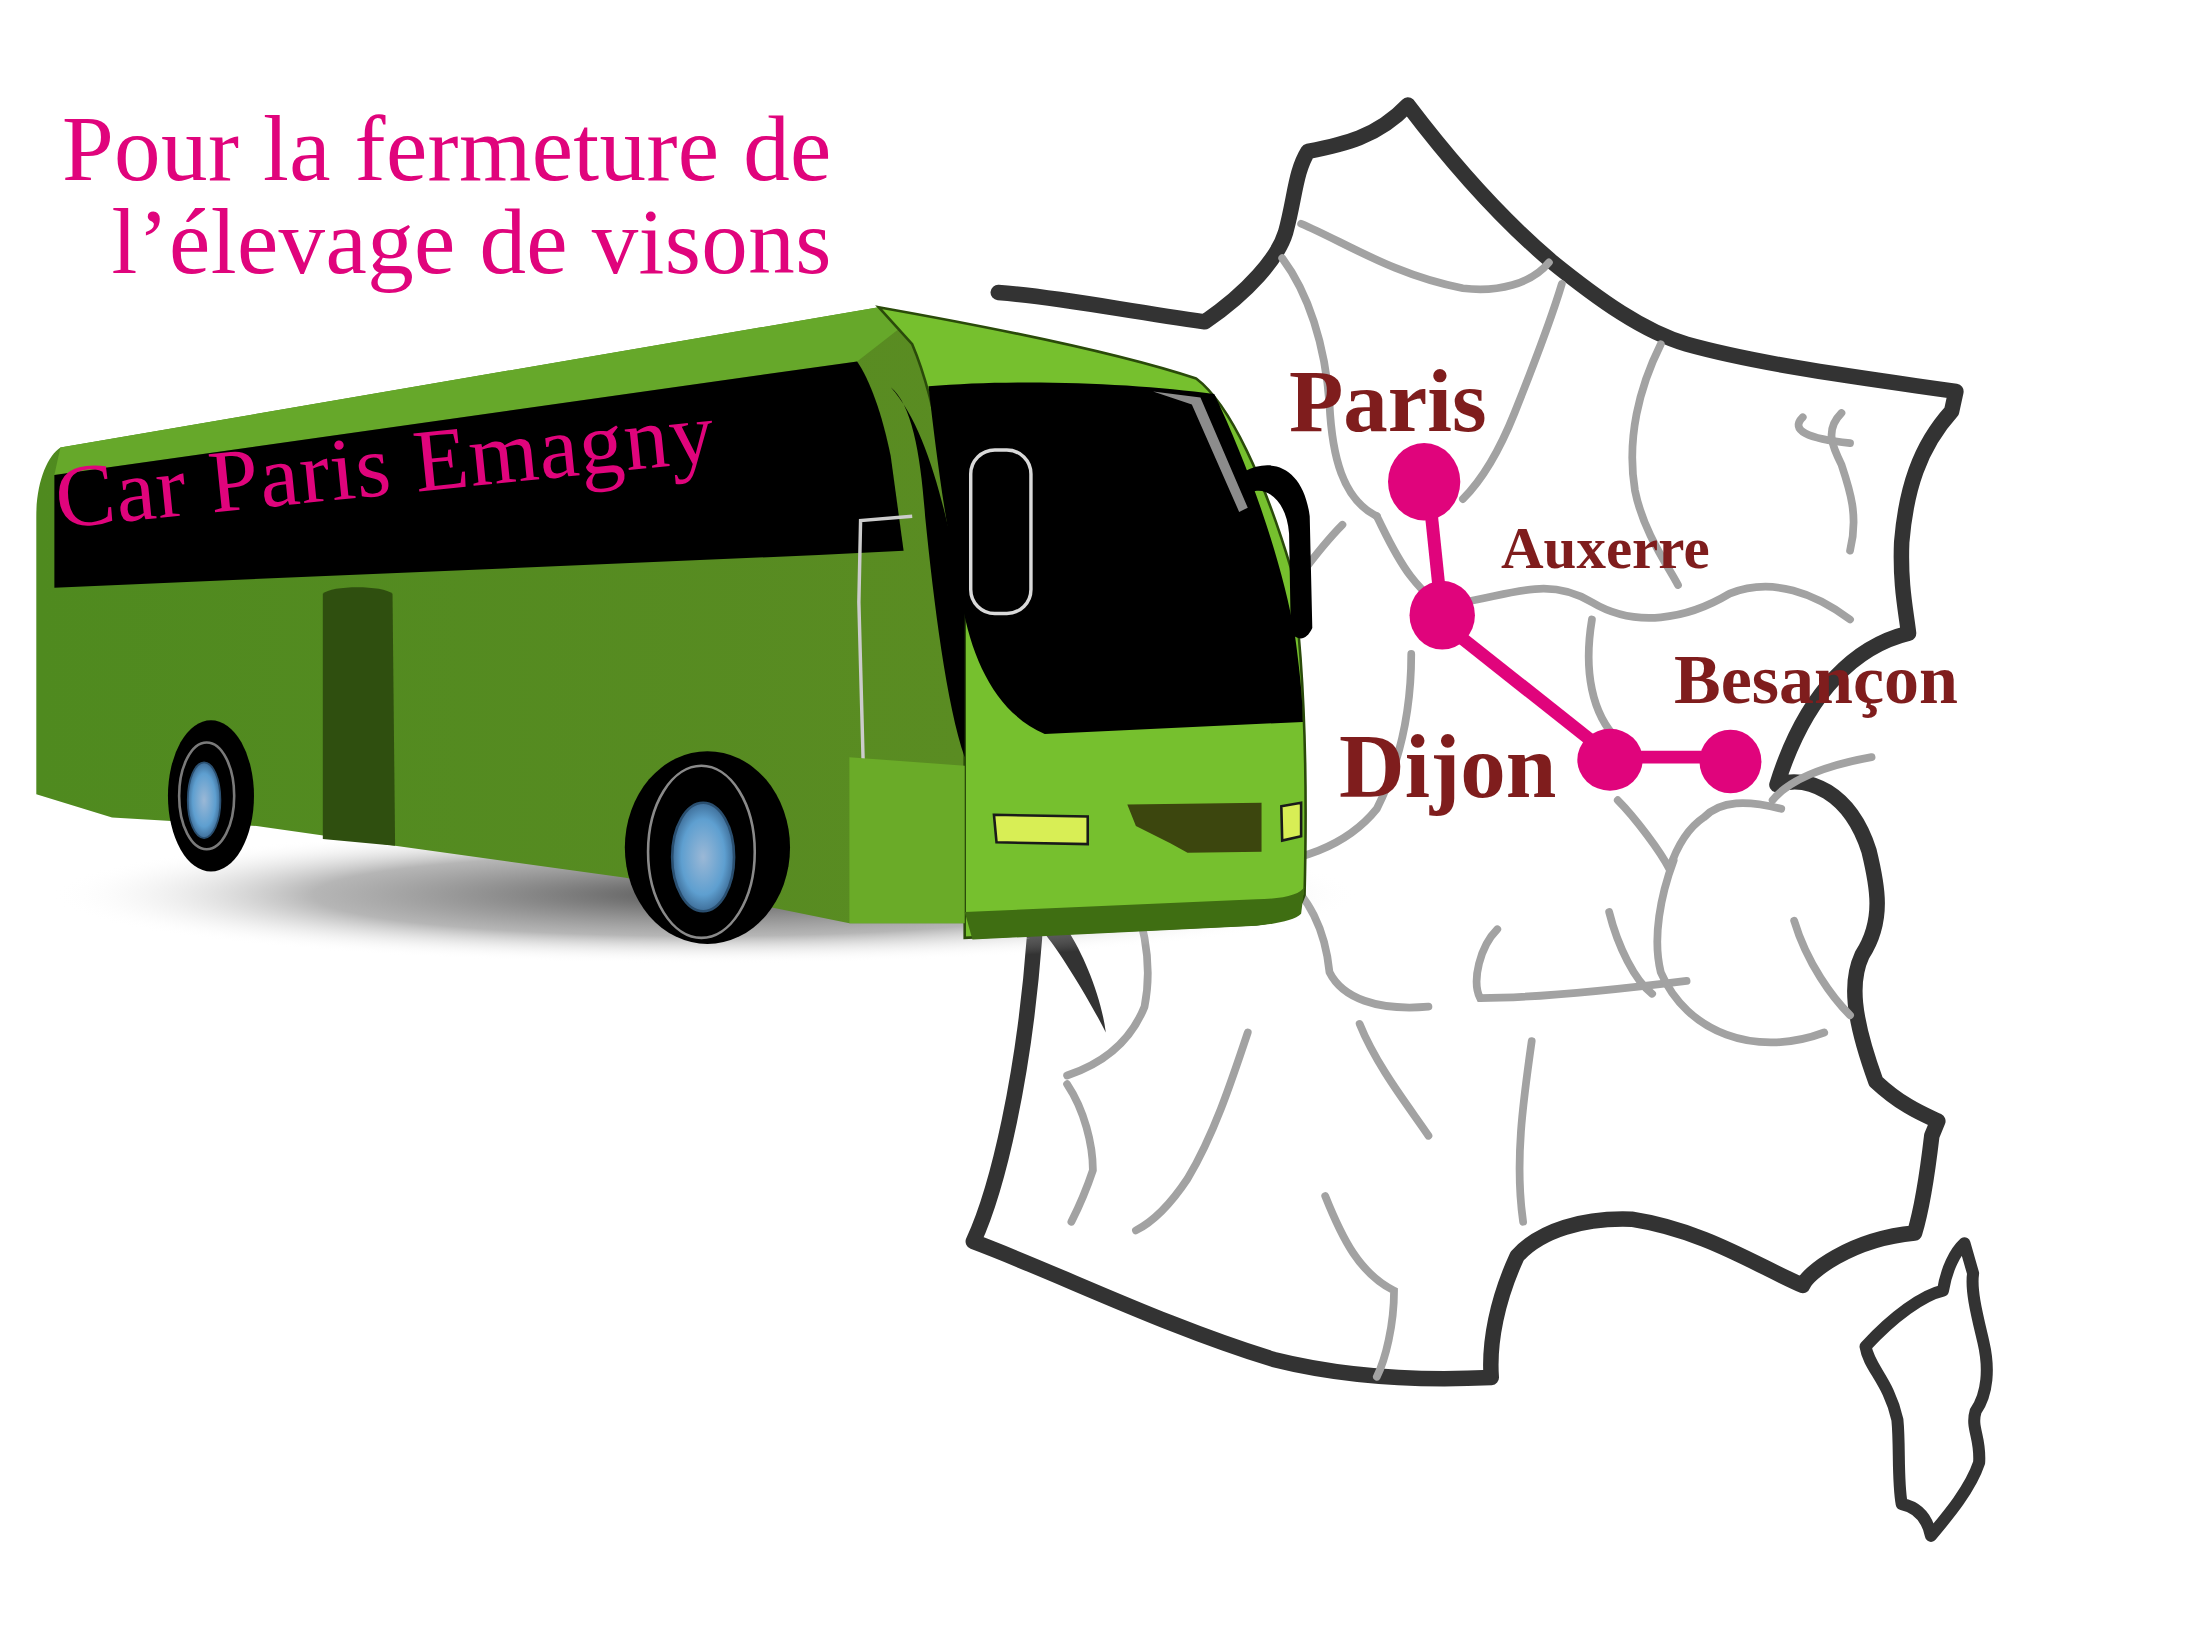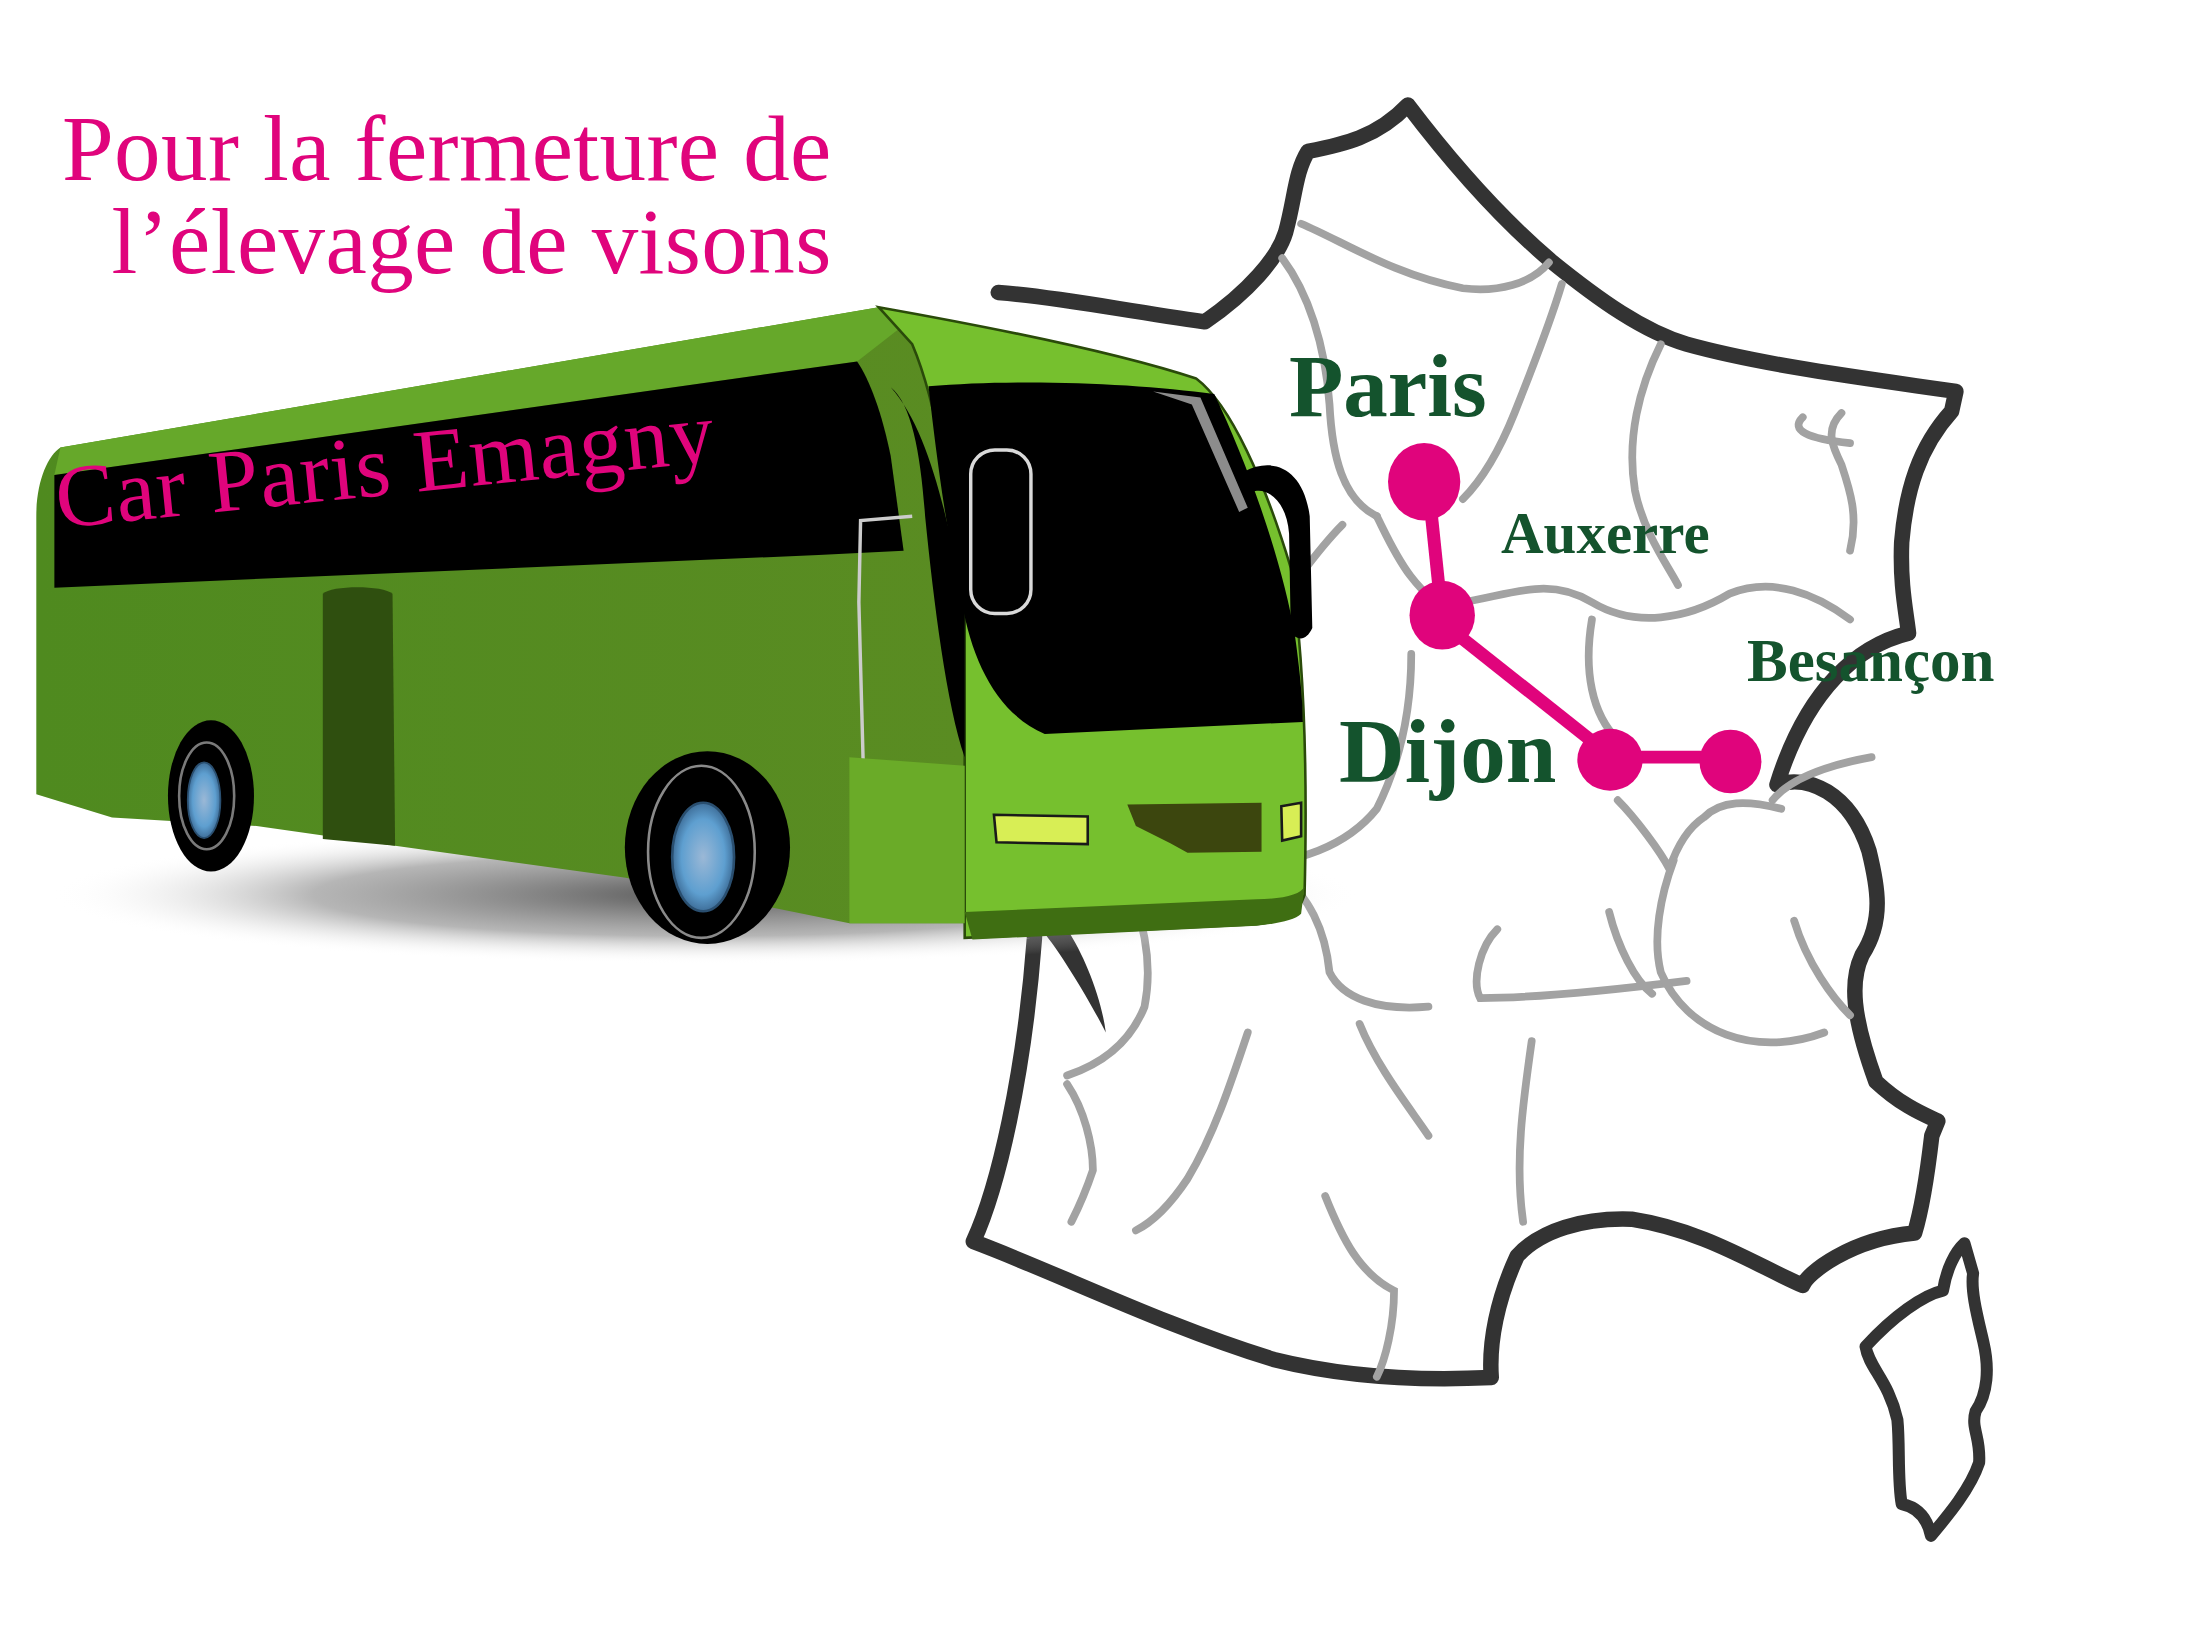--- a/index.html
+++ b/index.html
@@ -6,23 +6,23 @@
   body { width: 2203px; height: 1652px; position: relative; overflow: hidden; font-family: "Liberation Serif", "DejaVu Serif", serif; }
   .title {
     position: absolute; left: 62px; top: 102px;
     color: #e0047c; font-family: "Liberation Serif", "DejaVu Serif", serif;
     font-size: 93px; line-height: 93px; font-weight: normal; letter-spacing: 0.4px;
     margin: 0; white-space: nowrap; text-align: right;
   }
   .title .line { display: block; }
   svg.art { position: absolute; left: 0; top: 0; width: 2203px; height: 1652px; }
   .city-label {
-    position: absolute; color: #14532d;
+    position: absolute; color: #7f1d1d;
     font-family: "Liberation Serif", "DejaVu Serif", serif;
-    font-weight: bold; font-size: 93px; line-height: 1; white-space: nowrap;
+    font-weight: bold; font-size: 93px; line-height: 1; white-space: nowrap; margin-top: 15px;
   }
   .bus-banner {
     position: absolute; left: 60px; top: 454px;
     transform-origin: 0 100%; transform: rotate(-5.8deg);
     color: #e0047c; font-family: "Liberation Serif", "DejaVu Serif", serif;
     font-size: 89px; line-height: 1; white-space: nowrap; letter-spacing: 0.9px;
   }
 </style>
 </head>
 <body>
@@ -204,14 +204,14 @@
 <h1 class="title">
   <span class="line">Pour la fermeture de</span>
   <span class="line">l’élevage de visons</span>
 </h1>
 
 <div class="bus-banner">Car Paris Emagny</div>
 
 <div class="city-label" style="left:1289px; top:342px; font-size:89px;">Paris</div>
 <div class="city-label" style="left:1501px; top:504px; font-size:59px;">Auxerre</div>
 <div class="city-label" style="left:1339px; top:706px; font-size:91px;">Dijon</div>
-<div class="city-label" style="left:1747px; top:630px; font-size:61px;">Besançon</div>
+<div class="city-label" style="left:1674px; top:630px; font-size:70px;">Besançon</div>
 
 
 </body></html>

